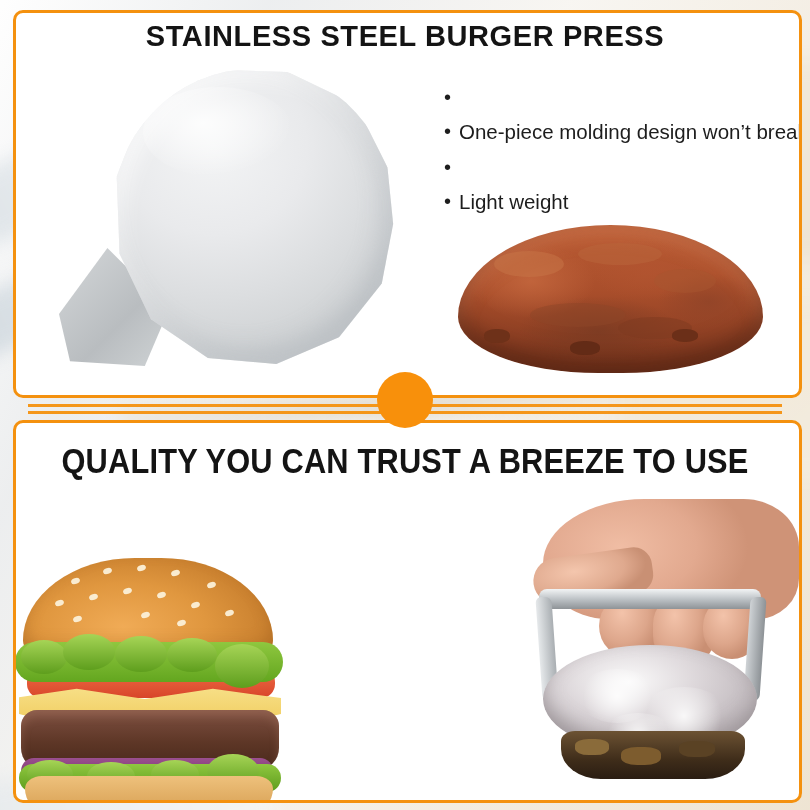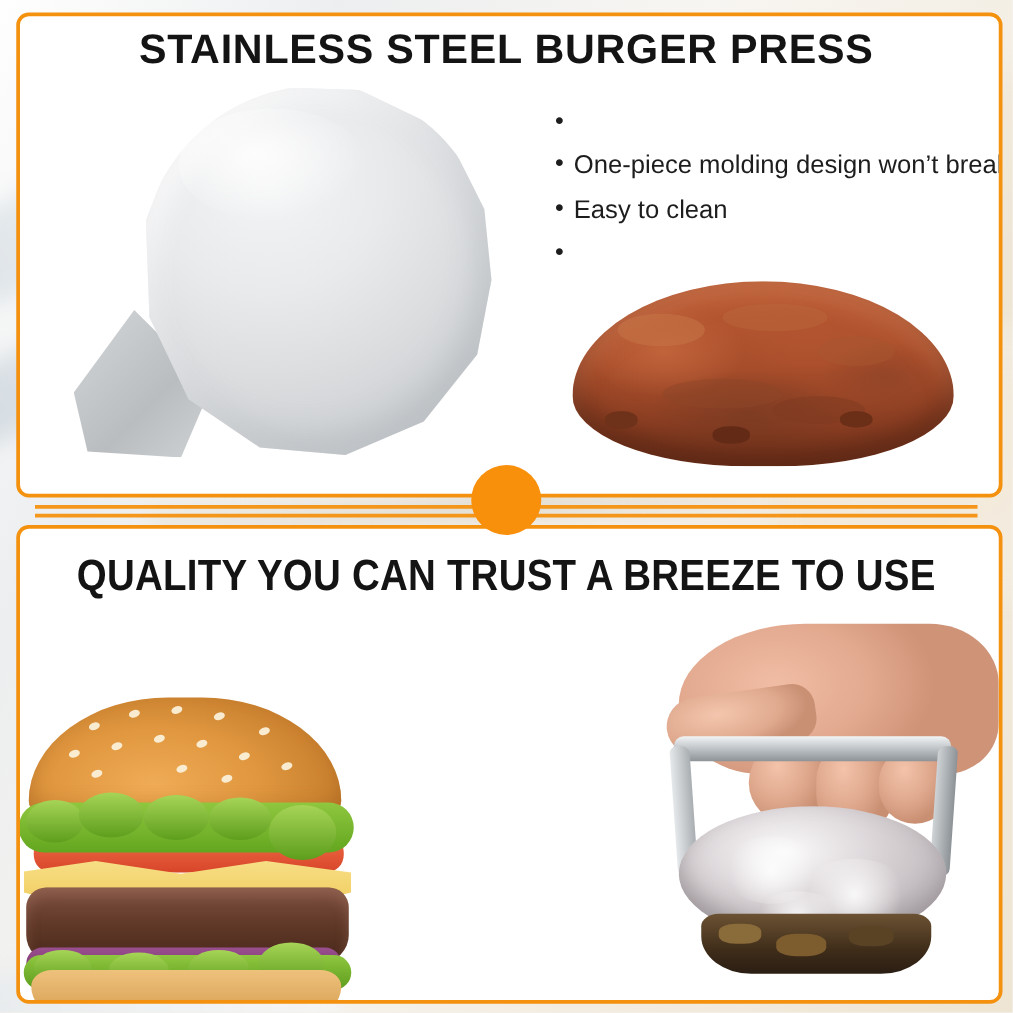--- a/index.html
+++ b/index.html
@@ -36,21 +36,21 @@
     border:3px solid #f4910f;border-radius:10px;overflow:hidden;
   }
   #panel-top{left:13px;top:10px;width:783px;height:382px;}
   #panel-bottom{left:13px;top:420px;width:783px;height:377px;}
 
   
   .title{
     position:absolute;left:0;right:0;text-align:center;
     color:#141414;font-weight:700;
   }
-  #title-top{top:20px;font-size:33px;letter-spacing:.6px;text-align:center;}
+  #title-top{top:20px;font-size:29px;letter-spacing:.6px;text-align:center;}
   #title-bottom{
     top:441px;font-size:35px;letter-spacing:.2px;
     transform:scaleX(.88);transform-origin:50% 50%;
     font-family:"Liberation Sans Narrow","Liberation Sans",sans-serif;
   }
 
   
   #features{position:absolute;left:428px;top:80px;width:372px;}
   .feature{
     display:flex;align-items:flex-start;
@@ -226,24 +226,24 @@
     <div id="features" style="top:70px;">
       <div class="feature">
         <span class="dot">•</span>
       </div>
       <div class="feature">
         <span class="dot">•</span>
         <span class="ftxt">One-piece molding design won’t break</span>
       </div>
       <div class="feature">
         <span class="dot">•</span>
-        <span class="ftxt">Easy to clean</span>
       </div>
       <div class="feature">
         <span class="dot">•</span>
+        <span class="ftxt">Light weight</span>
       </div>
     </div>
   </div>
 
   <div class="title" id="title-top">STAINLESS STEEL BURGER PRESS</div>
 
   <div class="panel" id="panel-bottom">
 
     <div id="burger-photo" style="left:-5px;top:135px;">
       <div class="bun-top"></div>

